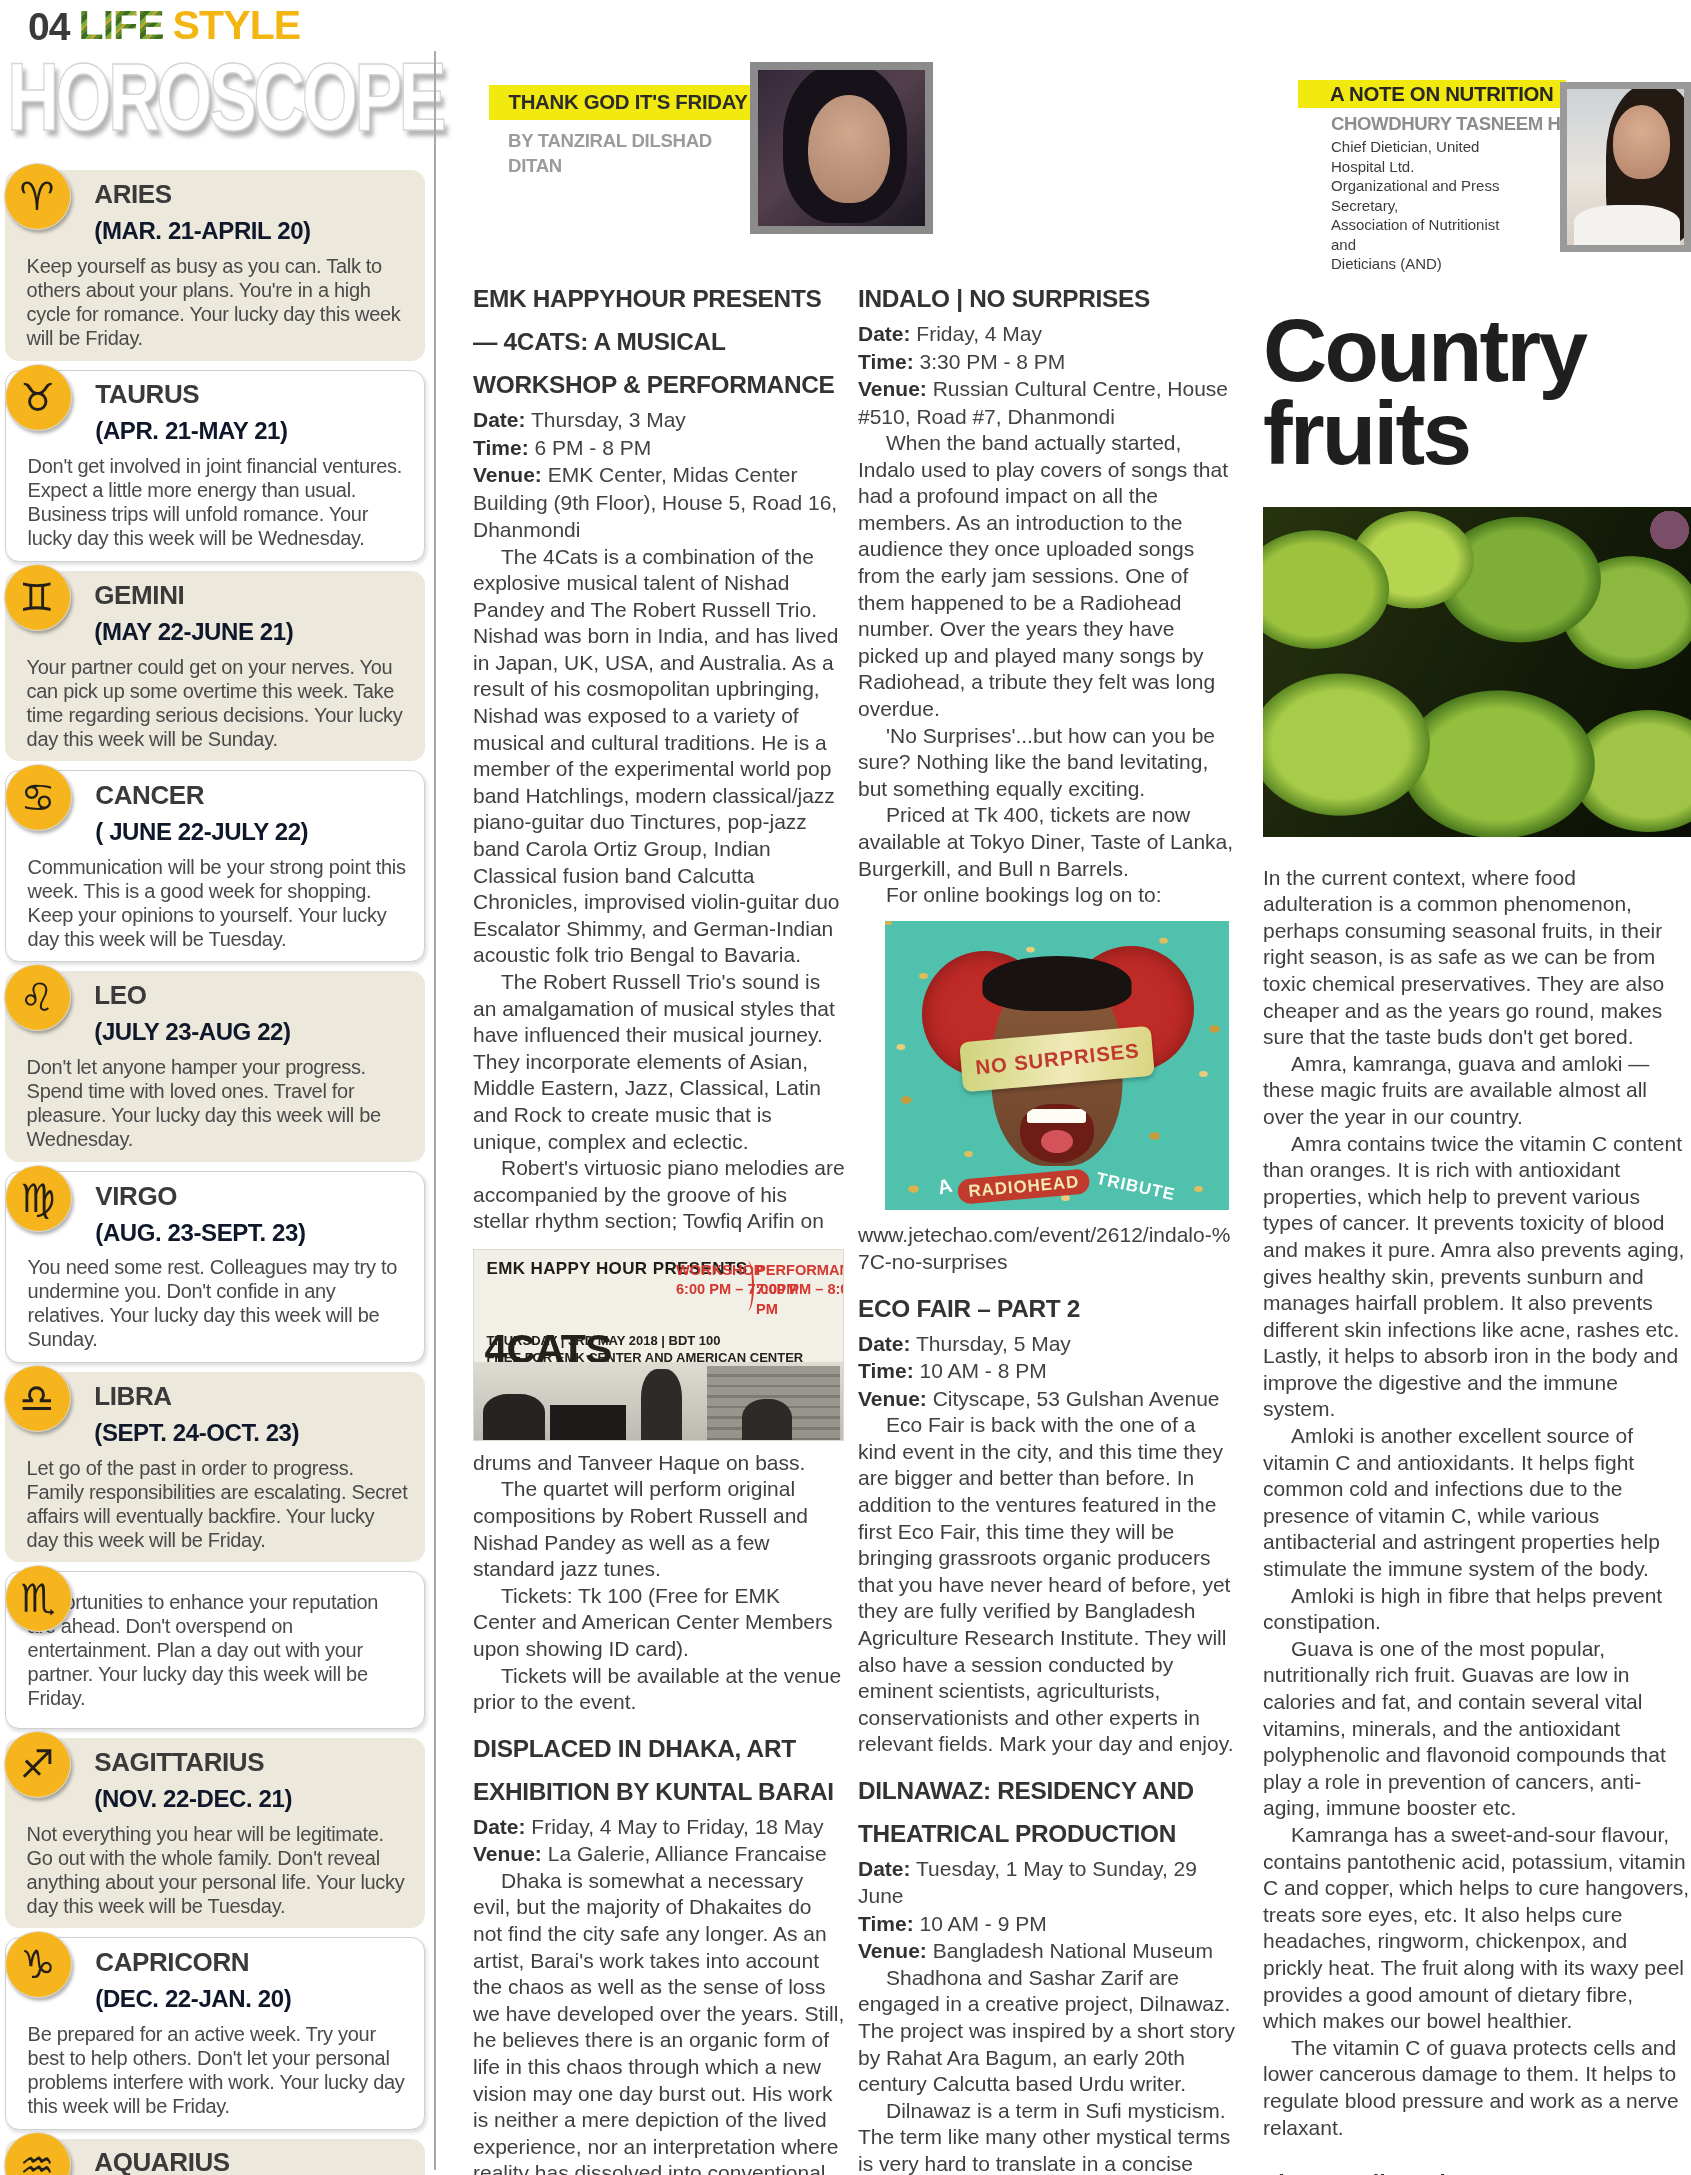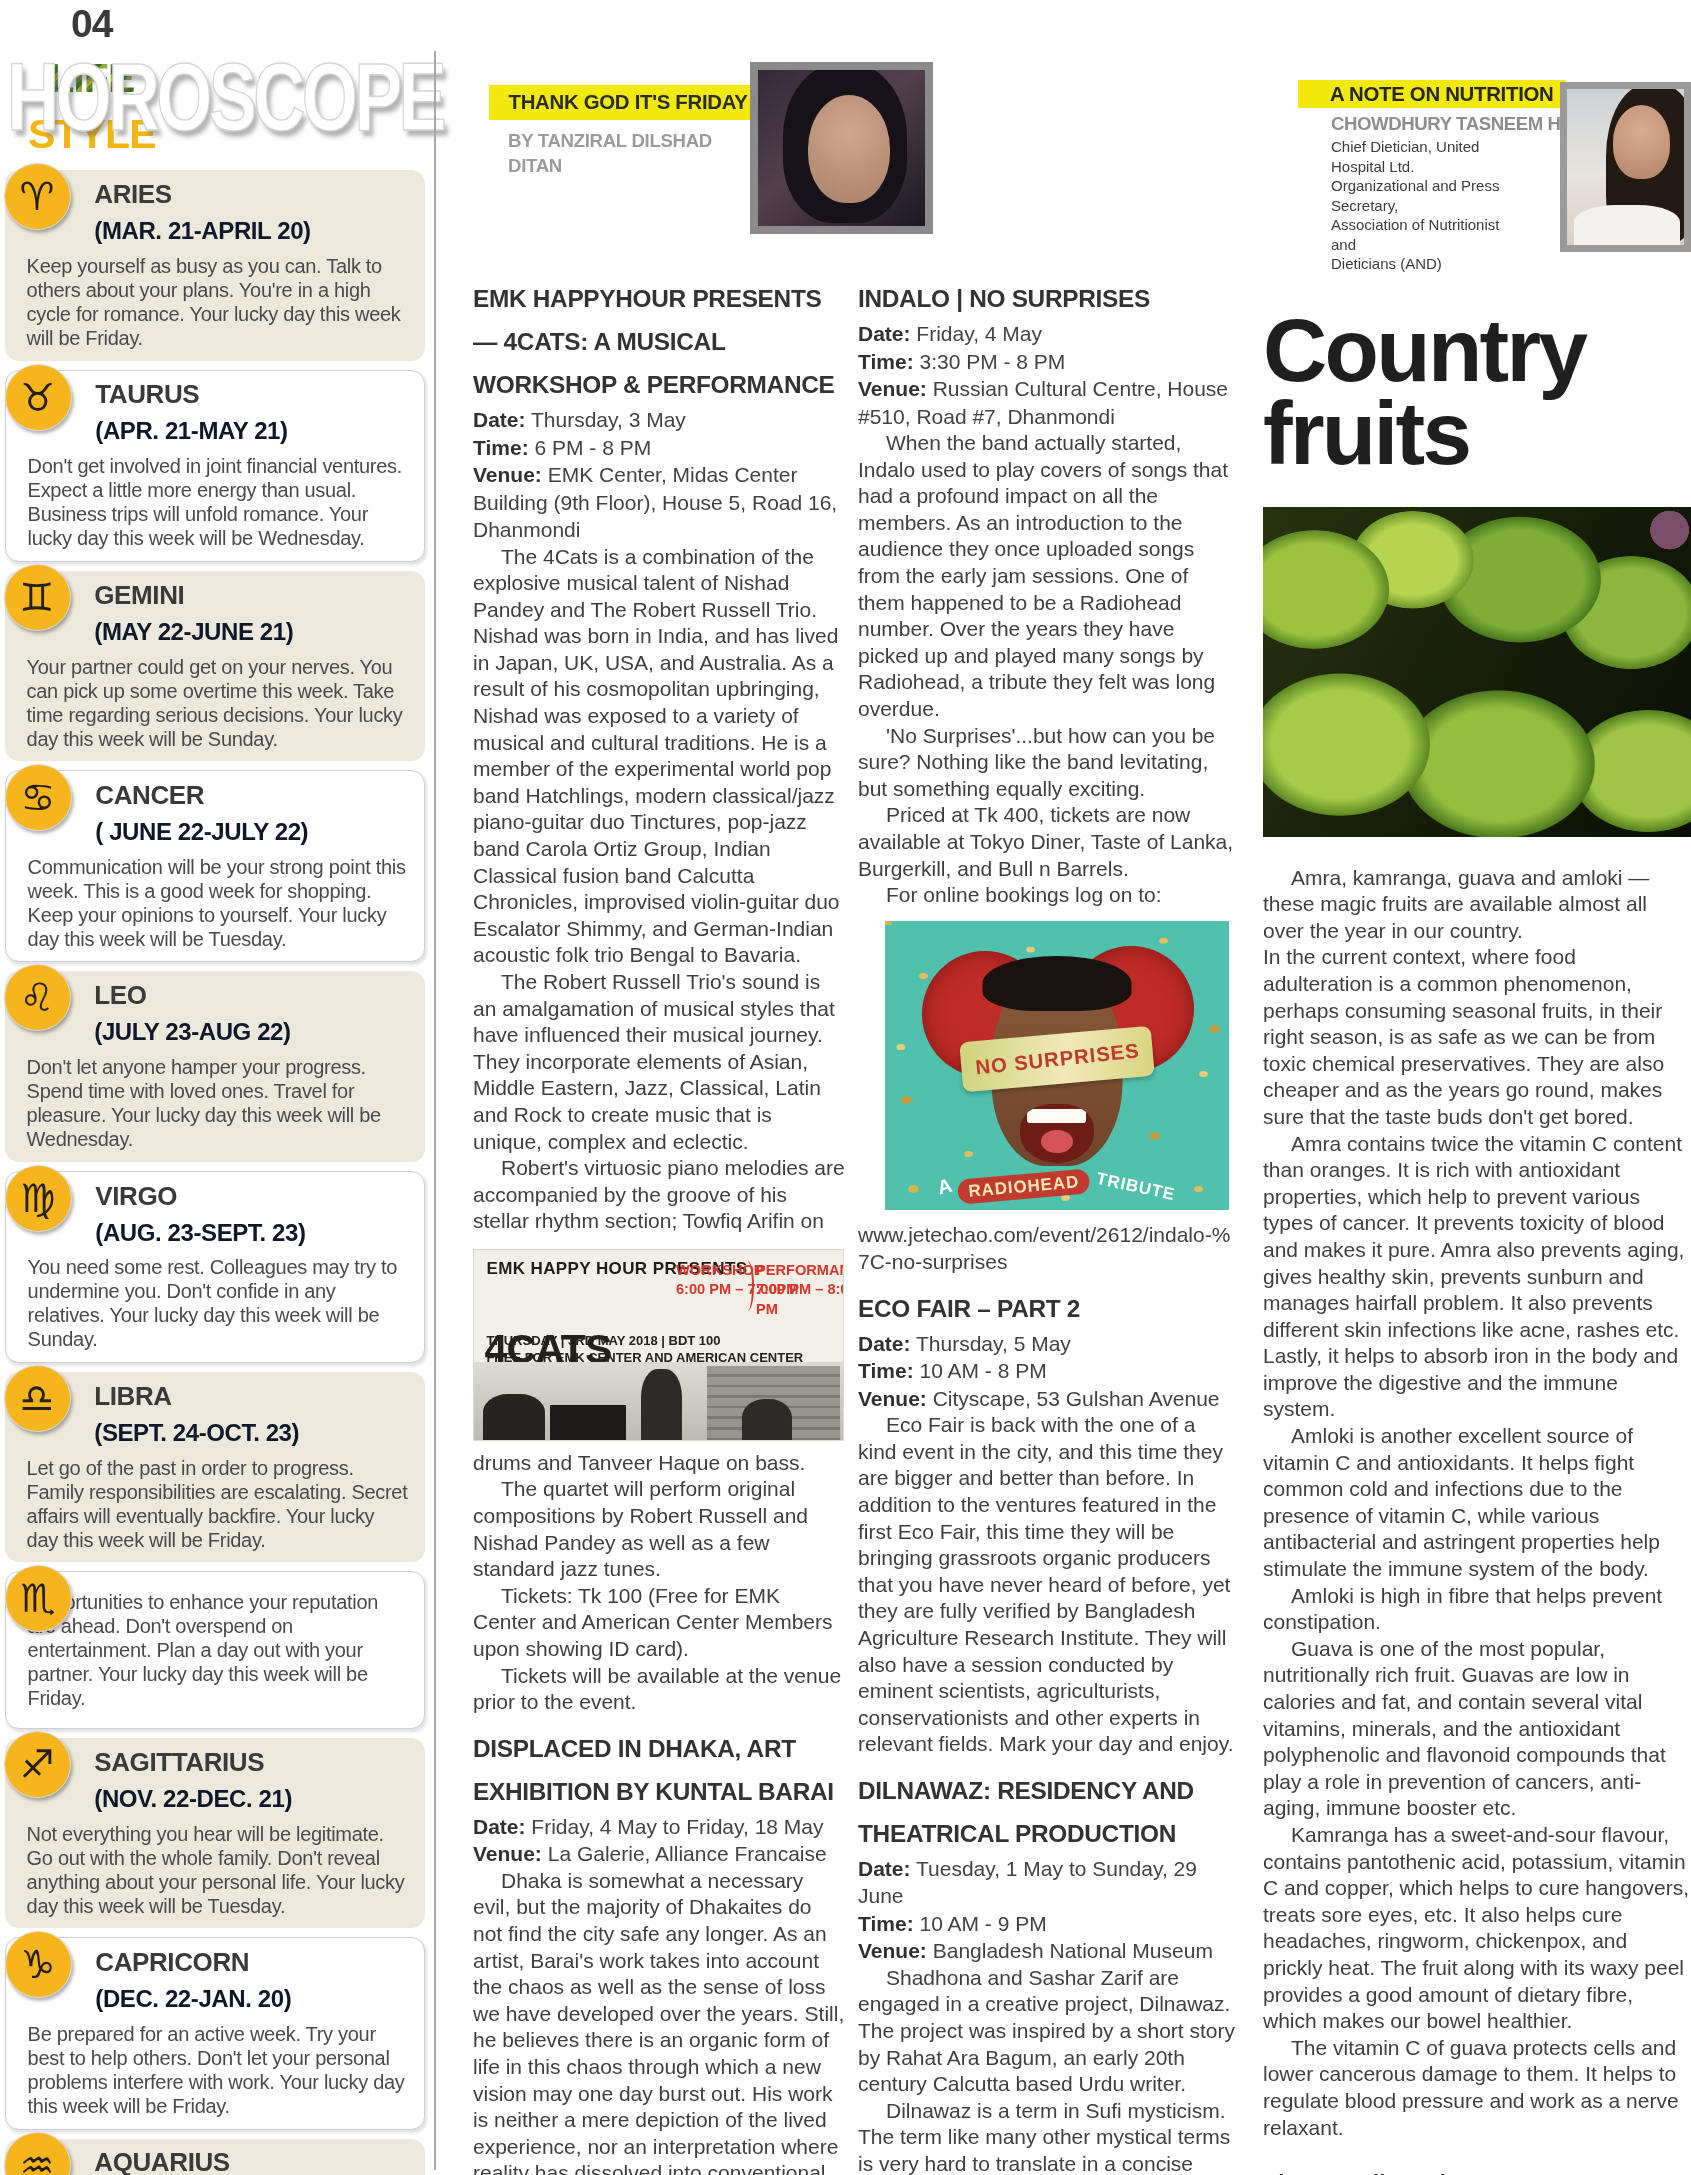--- a/index.html
+++ b/index.html
@@ -3,21 +3,21 @@
 <meta charset="utf-8">
 <style>
   * { margin:0; padding:0; box-sizing:border-box; }
   html,body { background:#e9e9e9; }
   .page {
     position:relative; width:1692px; height:2176px; background:#ffffff;
     overflow:hidden; font-family:"Liberation Sans", sans-serif; color:#3d3d3d;
     margin:0 auto;
   }
   
-  .brand { position:absolute; left:28px; top:1.8px; display:flex; align-items:center; gap:8.9px;flex-direction:column; }
+  .brand { position:absolute; left:28px; top:1.8px; display:flex; align-items:flex-end; gap:8.9px; }
   .brand .pagenum { font-size:39px; font-weight:900; color:#3a3a3a; letter-spacing:-0.9px; }
   .brand .brand-life {
     font-size:41px; font-weight:900; letter-spacing:-0.9px;
     background:repeating-linear-gradient(135deg,#3f6d1f 0 4.4px,#7fae3f 4.4px 8px,#c9a62c 8px 9.8px,#5b8a2e 9.8px 13.3px);
     -webkit-background-clip:text; background-clip:text; color:transparent;
   }
   .brand .brand-style { font-size:41px; font-weight:900; color:#f2b511; letter-spacing:-0.9px; }
 
   
   .horoscope { position:absolute; left:5.3px; top:41px; width:420px; }
@@ -393,22 +393,22 @@
       <div class="hair"></div>
       <div class="face"></div>
       <div class="coat"></div>
     </div>
     <h1 class="nut-headline">
       <div>Country</div>
       <div>fruits</div>
     </h1>
     <div class="fruit-photo"></div>
     <div class="nut-body">
+      <p class="nut-para">In the current context, where food adulteration is a common phenomenon, perhaps consuming seasonal fruits, in their right season, is as safe as we can be from toxic chemical preservatives. They are also cheaper and as the years go round, makes sure that the taste buds don't get bored.</p>
       <p class="nut-para ind">Amra, kamranga, guava and amloki — these magic fruits are available almost all over the year in our country.</p>
-      <p class="nut-para">In the current context, where food adulteration is a common phenomenon, perhaps consuming seasonal fruits, in their right season, is as safe as we can be from toxic chemical preservatives. They are also cheaper and as the years go round, makes sure that the taste buds don't get bored.</p>
       <p class="nut-para ind">Amra contains twice the vitamin C content than oranges. It is rich with antioxidant properties, which help to prevent various types of cancer. It prevents toxicity of blood and makes it pure. Amra also prevents aging, gives healthy skin, prevents sunburn and manages hairfall problem. It also prevents different skin infections like acne, rashes etc. Lastly, it helps to absorb iron in the body and improve the digestive and the immune system.</p>
       <p class="nut-para ind">Amloki is another excellent source of vitamin C and antioxidants. It helps fight common cold and infections due to the presence of vitamin C, while various antibacterial and astringent properties help stimulate the immune system of the body.</p>
       <p class="nut-para ind">Amloki is high in fibre that helps prevent constipation.</p>
       <p class="nut-para ind">Guava is one of the most popular, nutritionally rich fruit. Guavas are low in calories and fat, and contain several vital vitamins, minerals, and the antioxidant polyphenolic and flavonoid compounds that play a role in prevention of cancers, anti-aging, immune booster etc.</p>
       <p class="nut-para ind">Kamranga has a sweet-and-sour flavour, contains pantothenic acid, potassium, vitamin C and copper, which helps to cure hangovers, treats sore eyes, etc. It also helps cure headaches, ringworm, chickenpox, and prickly heat. The fruit along with its waxy peel provides a good amount of dietary fibre, which makes our bowel healthier.</p>
       <p class="nut-para ind">The vitamin C of guava protects cells and lower cancerous damage to them. It helps to regulate blood pressure and work as a nerve relaxant.</p>
     </div>
     <div class="photo-credit">Photo: Collected</div>
   </section>
 

